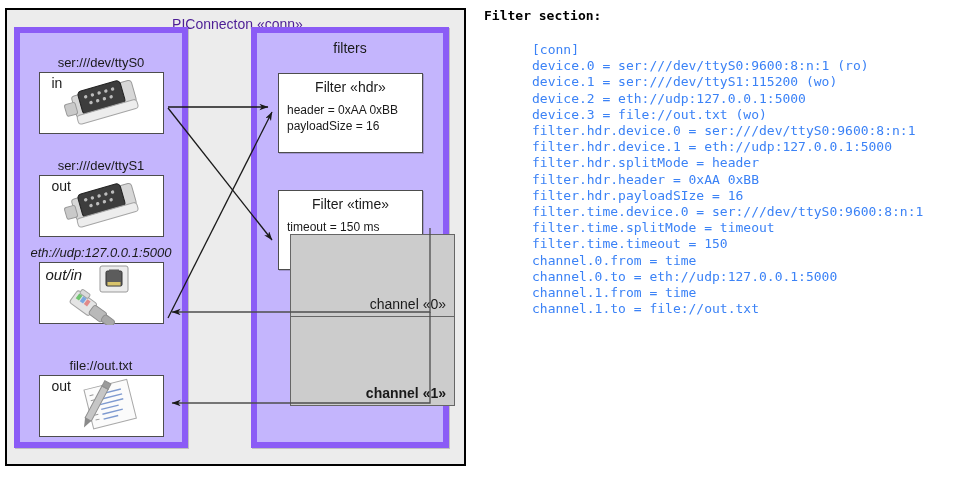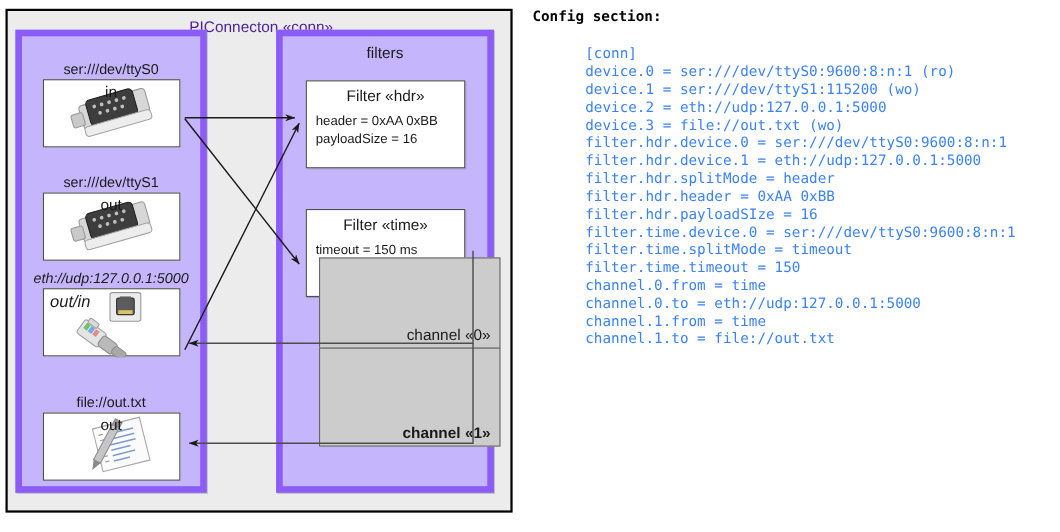--- a/index.html
+++ b/index.html
@@ -23,21 +23,21 @@
 
   #devices-group{left:14px;top:27px;width:174px;height:421px;}
   #filters-group{left:251px;top:27px;width:198px;height:421px;}
 
   
   .device{position:absolute;left:0;width:100%;}
   .device-label{text-align:center;font-size:13px;color:#1a1a1a;
     line-height:15px;height:17px;white-space:nowrap;}
   .device-card{position:relative;margin:0 auto;width:125px;height:62px;
     background:#fff;border:1px solid #4d4d4d;box-sizing:border-box;}
-  .device-dir{position:absolute;left:0;top:2px;width:100%;text-align:center;
+  .device-dir{position:absolute;left:12px;top:2px;width:100%;text-align:left;
     font-size:14px;color:#1a1a1a;z-index:3;}
   .device-dir.left{text-align:left;left:6px;width:auto;top:3px;font-size:15px;}
   .icon-wrap{position:absolute;left:0;top:0;width:100%;height:100%;}
 
   
   .filter-card{position:absolute;background:#fff;border:1px solid #4d4d4d;
     box-sizing:border-box;box-shadow:1px 1px 0 rgba(0,0,0,.18);}
   .filter-title{position:absolute;left:0;top:5px;width:100%;text-align:center;
     font-size:14px;color:#1a1a1a;}
   .filter-props{position:absolute;left:8px;top:28px;font-size:12px;
@@ -233,21 +233,21 @@
 
       <path d="M430,228 L430,312 L172,312"></path>
 
       <path d="M430,312 L430,403 L172,403"></path>
     </g>
   </svg>
 
 </div>
 
 <div class="config">
-  <div class="config-heading">Config section:</div>
+  <div class="config-heading">Filter section:</div>
   <div class="config-body">[conn]
 device.0 = ser:///dev/ttyS0:9600:8:n:1 (ro)
 device.1 = ser:///dev/ttyS1:115200 (wo)
 device.2 = eth://udp:127.0.0.1:5000
 device.3 = file://out.txt (wo)
 filter.hdr.device.0 = ser:///dev/ttyS0:9600:8:n:1
 filter.hdr.device.1 = eth://udp:127.0.0.1:5000
 filter.hdr.splitMode = header
 filter.hdr.header = 0xAA 0xBB
 filter.hdr.payloadSIze = 16

